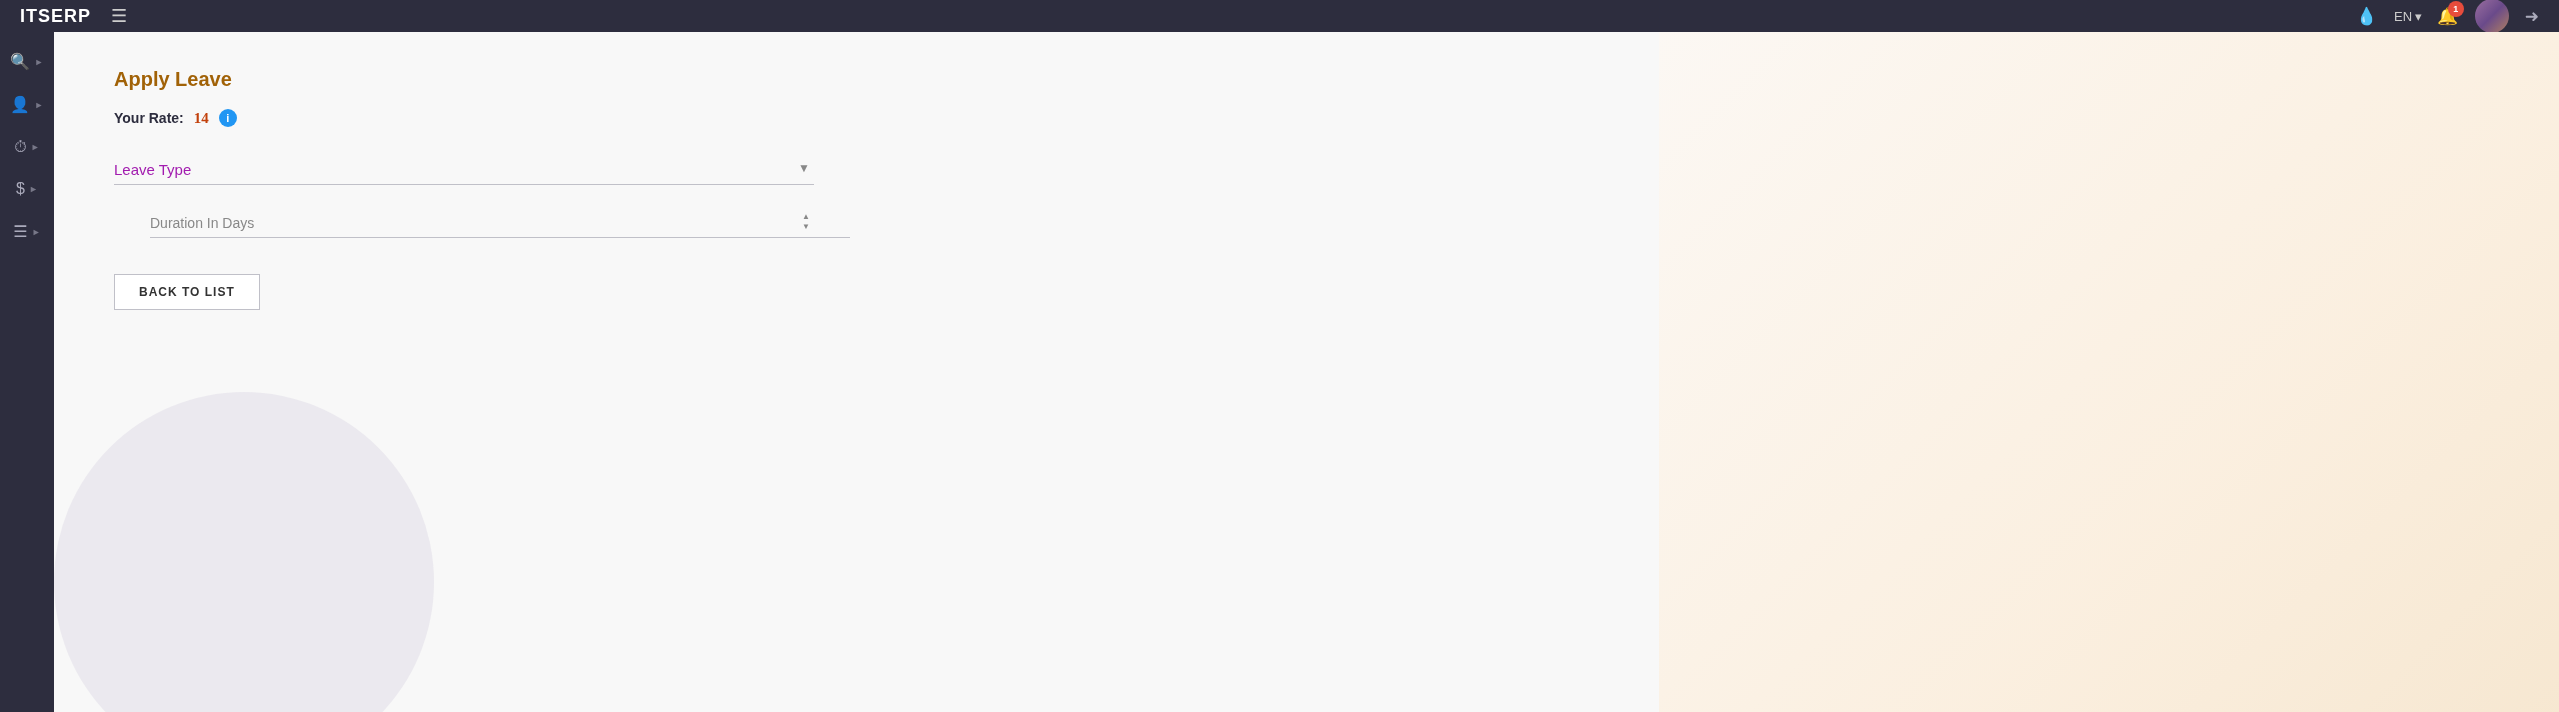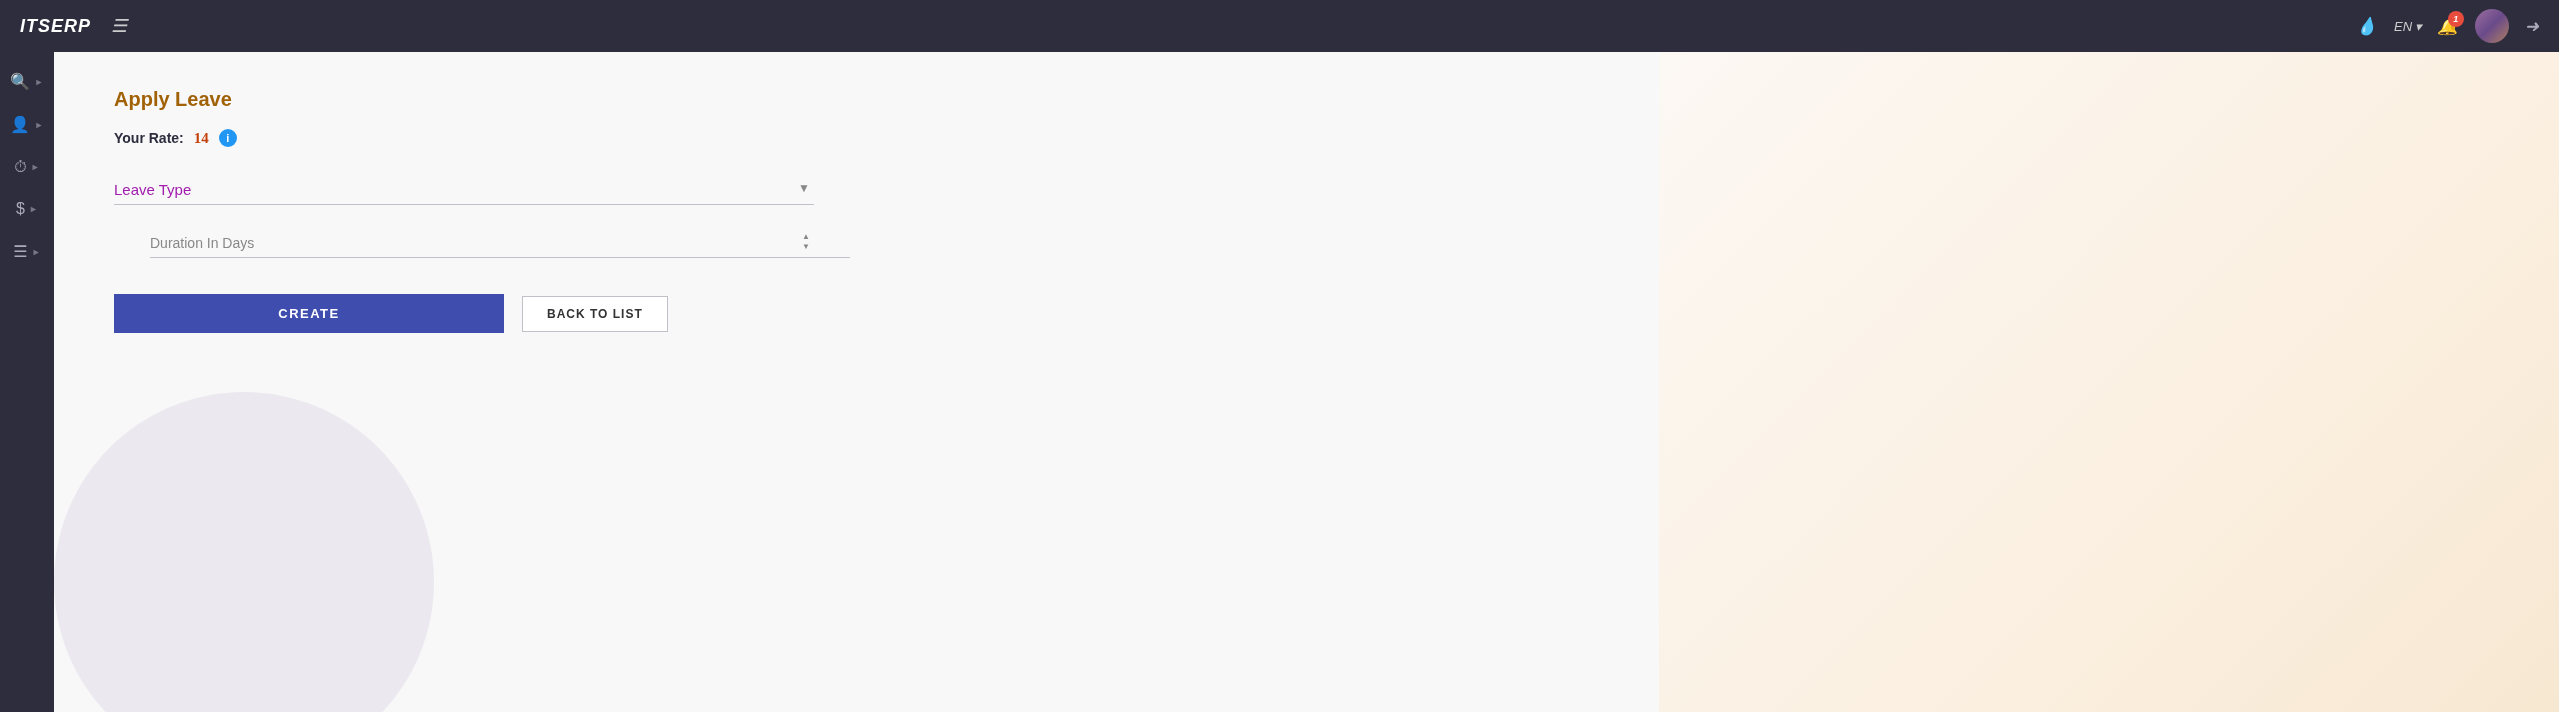--- a/index.html
+++ b/index.html
@@ -10,27 +10,26 @@
       width: 2559px;
       height: 712px;
       overflow: hidden;
       display: flex;
       flex-direction: column;
     }
 
     
     .topnav {
       background: #2d2d3e;
-      height: 52px;
+      height: 32px;
       display: flex;
       align-items: center;
       justify-content: space-between;
       padding: 0 20px;
       flex-shrink: 0;
-      font-style: italic;
     }
     .topnav-left {
       display: flex;
       align-items: center;
       gap: 20px;
     }
     .topnav-logo {
       color: #fff;
       font-weight: 700;
       font-size: 18px;
@@ -438,18 +437,17 @@
             <input type="number" placeholder="Duration In Days" style="">
             <div class="form-spinner">
               <span>▲</span>
               <span>▼</span>
             </div>
           </div>
         </div>
       </div>
 
       <div class="buttons-row">
-        <button class="btn-create">CREATE</button>
         <button class="btn-back">BACK TO LIST</button>
       </div>
     </div>
   </main>
 </div>
 
 </body></html>

